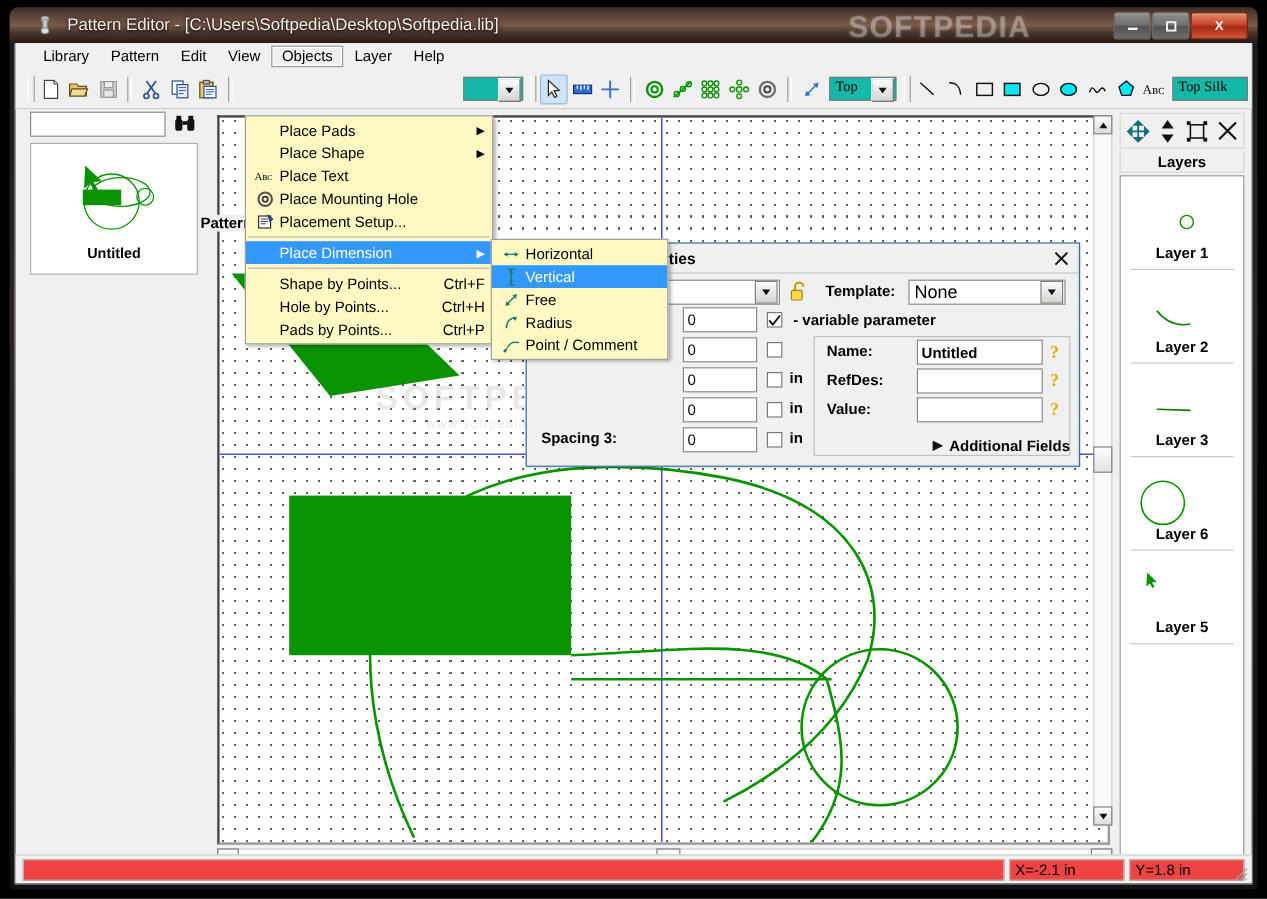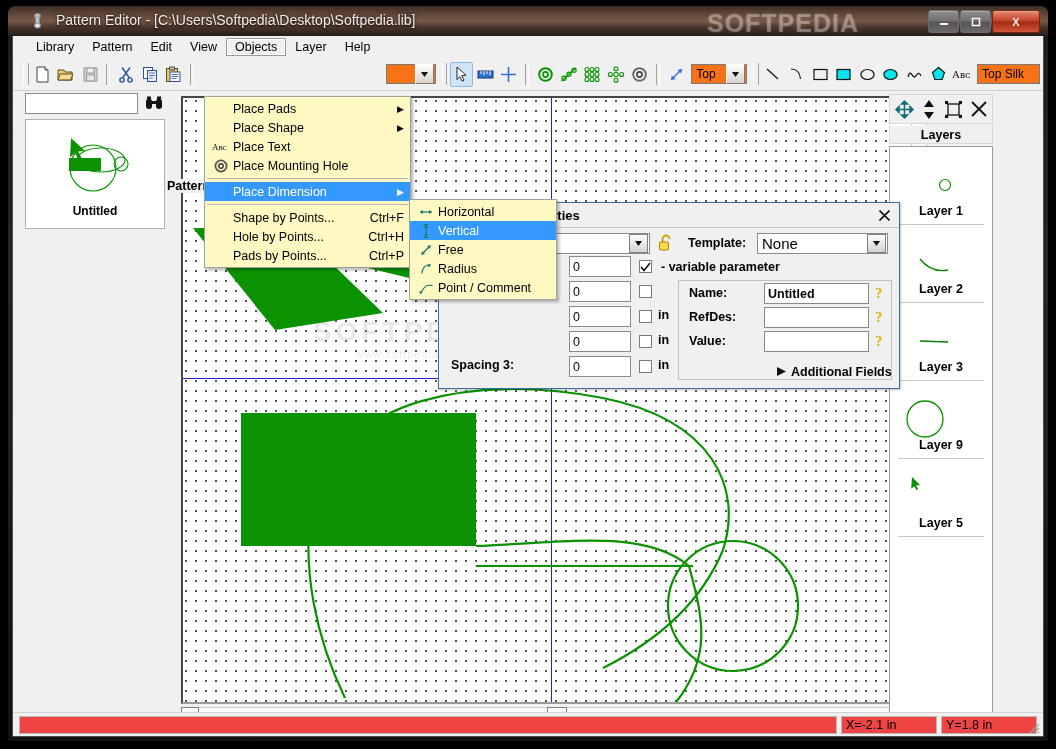--- a/index.html
+++ b/index.html
@@ -86,22 +86,22 @@
     gap:1px;
   }
   .tb-btn{
     width:23px;height:23px;display:flex;align-items:center;justify-content:center;
     border:1px solid transparent;border-radius:2px;
   }
   .tb-btn.active{background:#cfe4f7;border:1px solid #8fb9de;}
   .tb-sep{width:2px;height:21px;border-left:1px solid #a0a0a0;border-right:1px solid #fff;margin:0 4px;}
   .tb-grip{width:4px;height:22px;border-left:1px solid #fff;border-right:1px solid #a0a0a0;margin:0 2px;}
   .tb-combo{
-    height:20px;border:1px solid #7a7a7a;background:#f97316;display:flex;align-items:center;
-    margin:0 3px;box-sizing:border-box;
+    height:20px;border:1px solid #7a7a7a;background:#14b8a6;display:flex;
+    margin:0 3px;box-sizing:border-box;font-family:Liberation Serif, serif;
   }
   .tb-combo .cval{padding:0 4px;font-size:12px;flex:1;white-space:nowrap;overflow:hidden;}
   .tb-combo .carrow{
     width:17px;height:18px;margin:0 1px;flex:none;
     background:linear-gradient(180deg,#fdfdfd,#d6d3ce);
     border:1px solid #7a7a7a;border-top-color:#fff;border-left-color:#fff;
     display:flex;align-items:center;justify-content:center;
   }
 
   
@@ -227,21 +227,21 @@
   }
   .mi.sel{background:#3399ff;color:#fff;}
   .mi .mi-icon{width:20px;height:17px;display:flex;align-items:center;justify-content:center;flex:none;}
   .mi .mi-label{flex:1;padding-left:2px;}
   .mi .mi-accel{margin-left:24px;color:#000;}
   .mi .mi-arrow{margin-left:10px;font-size:9px;}
   .mi-sep{height:1px;background:#b5b5b5;margin:3px 2px;}
 
   
   .layers-panel{
-    position:absolute;left:876px;top:3px;width:104px;height:634px;
+    position:absolute;left:920px;top:3px;width:104px;height:634px;
   }
   .lp-tools{
     position:absolute;left:0;top:0;width:104px;height:30px;
     background:#f0f0f0;border:1px solid #d8d8d8;box-sizing:border-box;
     display:flex;align-items:center;justify-content:space-around;
   }
   .lp-title{
     position:absolute;left:0;top:32px;width:104px;height:18px;
     background:#f0f0f0;border:1px solid #d8d8d8;border-top:none;box-sizing:border-box;
     display:flex;align-items:center;justify-content:center;
@@ -692,20 +692,30 @@
             <span class="mi-label">Place Text</span>
           </div>
           <div class="mi">
             <span class="mi-icon">
               <svg width="14" height="14" viewBox="0 0 14 14">
                 <circle cx="7" cy="7" r="5.6" fill="none" stroke="#555" stroke-width="1.8"></circle>
                 <circle cx="7" cy="7" r="2.2" fill="none" stroke="#333" stroke-width="1.4"></circle>
               </svg>
             </span>
             <span class="mi-label">Place Mounting Hole</span>
+          </div>
+          <div class="mi">
+            <span class="mi-icon">
+              <svg width="15" height="14" viewBox="0 0 15 14">
+                <rect x="1.5" y="2" width="10" height="10" fill="#fff" stroke="#333"></rect>
+                <path d="M3.5 4.5h6M3.5 6.5h6M3.5 8.5h4" stroke="#333" stroke-width=".8"></path>
+                <path d="M9 1l4.5 3.5L11 7z" fill="#2a4f9b" stroke="#14294f" stroke-width=".6"></path>
+              </svg>
+            </span>
+            <span class="mi-label">Placement Setup...</span>
           </div>
           <div class="mi-sep"></div>
           <div class="mi sel">
             <span class="mi-icon"></span>
             <span class="mi-label">Place Dimension</span>
             <span class="mi-arrow">▶</span>
           </div>
           <div class="mi-sep"></div>
           <div class="mi">
             <span class="mi-icon"></span>
@@ -820,21 +830,21 @@
               <svg class="layer-thumb" viewBox="0 0 86 60">
                 <path d="M22 38 L50 39" fill="none" stroke="#0a7f00" stroke-width="1.3"></path>
               </svg>
               <div class="layer-name">Layer 3</div>
             </div>
 
             <div class="layer-item">
               <svg class="layer-thumb" viewBox="0 0 86 60">
                 <circle cx="27" cy="38" r="18" fill="none" stroke="#0a9200" stroke-width="1.3"></circle>
               </svg>
-              <div class="layer-name">Layer 9</div>
+              <div class="layer-name">Layer 6</div>
             </div>
 
             <div class="layer-item">
               <svg class="layer-thumb" viewBox="0 0 86 60">
                 <path d="M14 18l8 8-4 .4 2.2 3.6-1.8 1-2.2-3.8-3 2.6z" fill="#0a9200"></path>
               </svg>
               <div class="layer-name">Layer 5</div>
             </div>
 
           </div>

